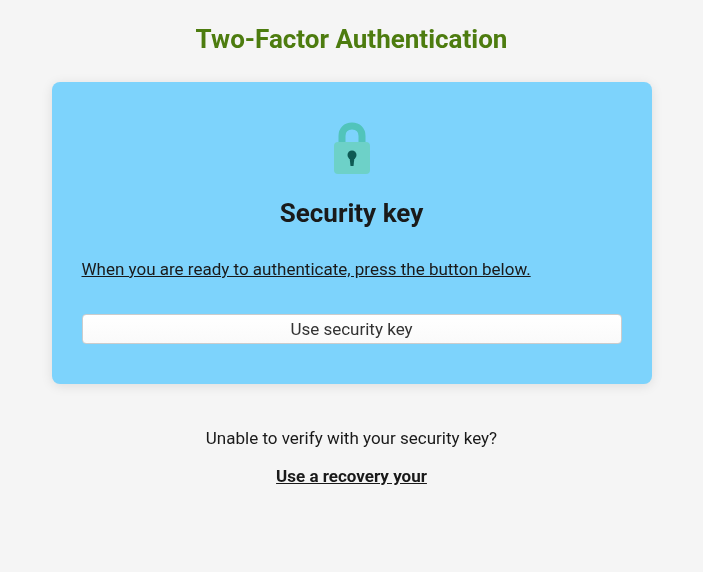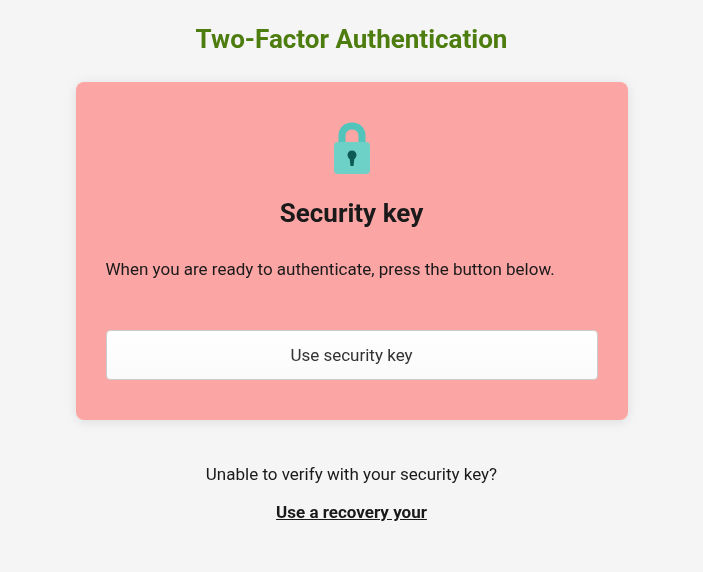--- a/index.html
+++ b/index.html
@@ -17,49 +17,50 @@
       align-items: center;
       padding-top: 24px;
     }
     .page-title {
       font-size: 26px;
       font-weight: 700;
       color: #4d7c0f;
       margin-bottom: 28px;
     }
     .card {
-      background: #fca5a5;
+      background: #7dd3fc;
       border-radius: 8px;
       box-shadow: 0 2px 12px rgba(0,0,0,0.1);
-      width: 552px;
+      width: 600px;
       padding: 40px 30px 40px 30px;
       display: flex;
       flex-direction: column;
       align-items: center;
     }
     .lock-icon {
       margin-bottom: 18px;
     }
     .card-title {
       font-size: 26px;
       font-weight: 700;
       color: #1a1a1a;
       margin-bottom: 30px;
     }
     .card-description {
       font-size: 17px;
       color: #1a1a1a;
       line-height: 1.4;
       align-self: flex-start;
-      margin-bottom: 48px;
+      margin-bottom: 32px;
       max-width: 480px;
+      text-decoration: underline;
     }
     .action-button {
       width: 100%;
-      padding: 14px;
+      padding: 4px;
       font-size: 17px;
       color: #333;
       background: linear-gradient(to bottom, #ffffff, #fafafa);
       border: 1px solid #ccc;
       border-radius: 4px;
       cursor: pointer;
       font-family: inherit;
     }
     .footer {
       margin-top: 44px;

